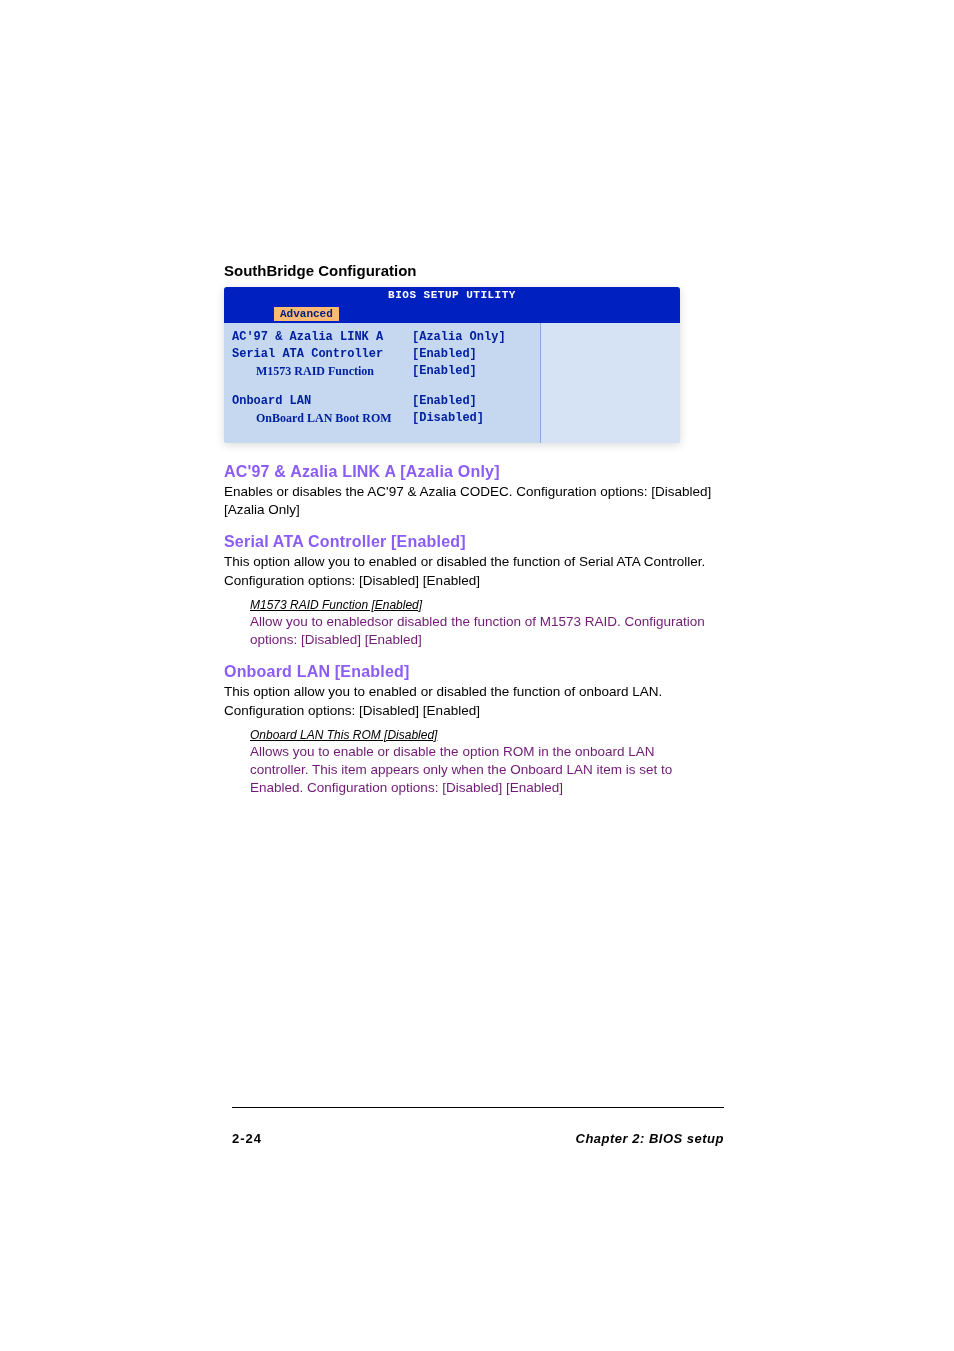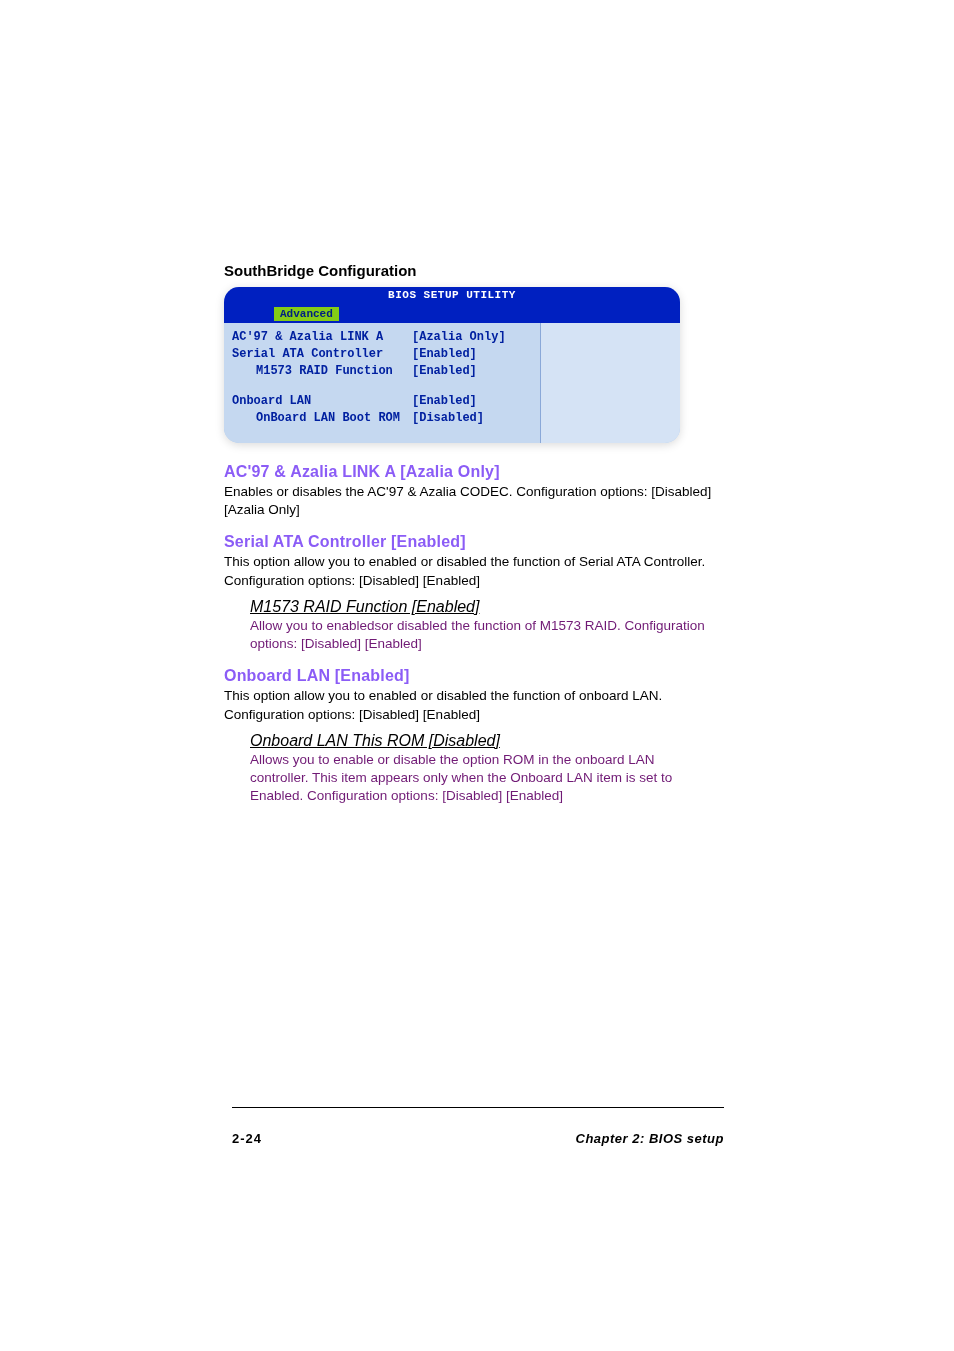--- a/index.html
+++ b/index.html
@@ -18,41 +18,41 @@
     }
     .section-title {
       font-size: 15px;
       font-weight: bold;
       color: #000;
       margin-bottom: 8px;
     }
     .bios-panel {
       width: 456px;
       background: linear-gradient(to bottom, #c5d8f0 0%, #a8c4e8 100%);
-      border-radius: 15px;
+      border-radius: 3px;
       overflow: hidden;
       margin-bottom: 20px;
       box-shadow: 0 2px 10px rgba(0,0,0,0.15);
     }
     .bios-header {
       background: #0020c0;
       color: #fff;
       font-family: "Courier New", monospace;
       font-size: 11px;
       font-weight: bold;
       text-align: center;
       padding: 2px 0;
       letter-spacing: 0.5px;
     }
     .bios-tabs {
       background: #0020c0;
       padding: 0 0 2px 50px;
     }
     .bios-tab {
-      background: #84cc16;
+      background: #fdba74;
       color: #002080;
       font-family: "Courier New", monospace;
       font-size: 11px;
       font-weight: bold;
       padding: 1px 6px;
       display: inline-block;
     }
     .bios-body {
       display: flex;
       min-height: 120px;
@@ -68,42 +68,42 @@
       font-weight: bold;
     }
     .bios-right {
       flex: 1;
       background: #d5e3f5;
       border-left: 1px solid #8aa8d8;
     }
     .bios-row { display: flex; }
     .bios-label { flex: 0 0 180px; white-space: pre; }
     .bios-value { flex: 1; white-space: pre; }
-    .bios-indent { padding-left: 24px; }
+    .bios-indent { padding-left: 24px; font-family: Liberation Serif, serif; }
 
     .item-heading {
       font-size: 16px;
       font-weight: bold;
       color: #8b5cf6;
       margin-top: 14px;
       margin-bottom: 2px;
       letter-spacing: 0.2px;
     }
     .item-desc {
       font-size: 13.5px;
       color: #000;
       line-height: 1.35;
       margin-bottom: 6px;
     }
     .sub-block {
       margin-left: 26px;
       margin-top: 8px;
     }
     .sub-title {
-      font-size: 16px;
+      font-size: 12px;
       font-style: italic;
       text-decoration: underline;
       color: #000;
       margin-bottom: 1px;
     }
     .sub-desc {
       font-size: 13.5px;
       color: #701a75;
       line-height: 1.35;
     }

